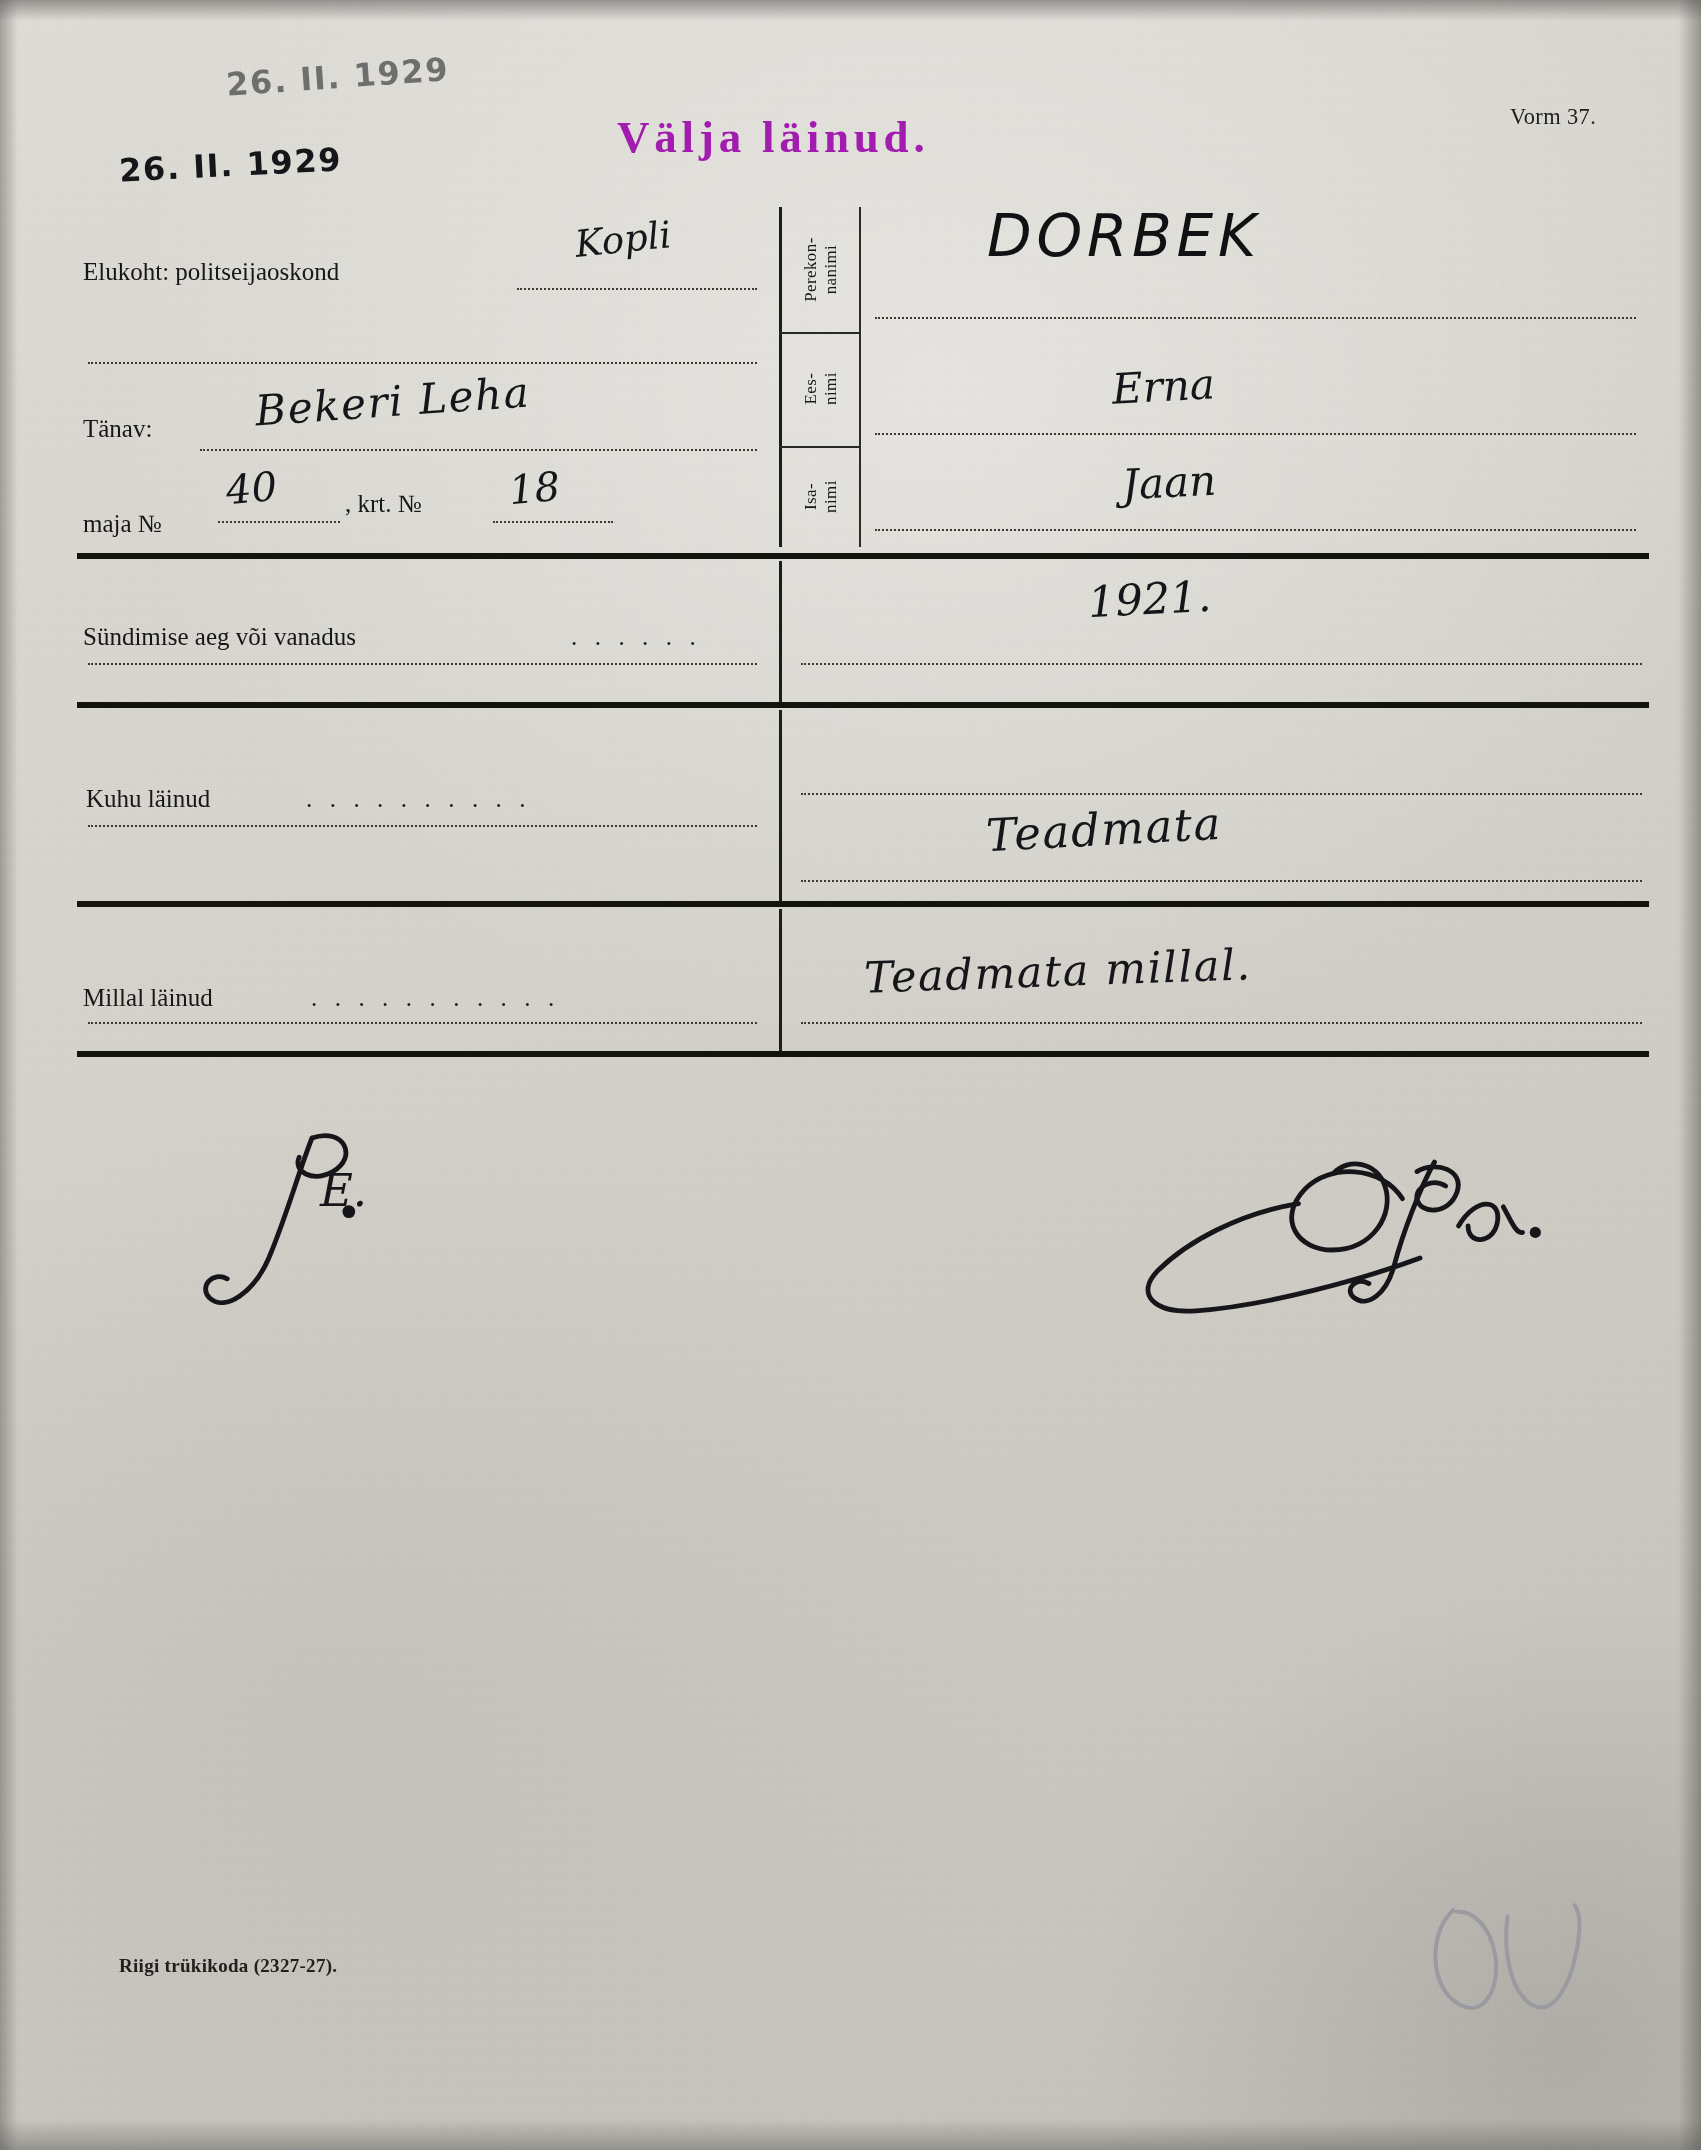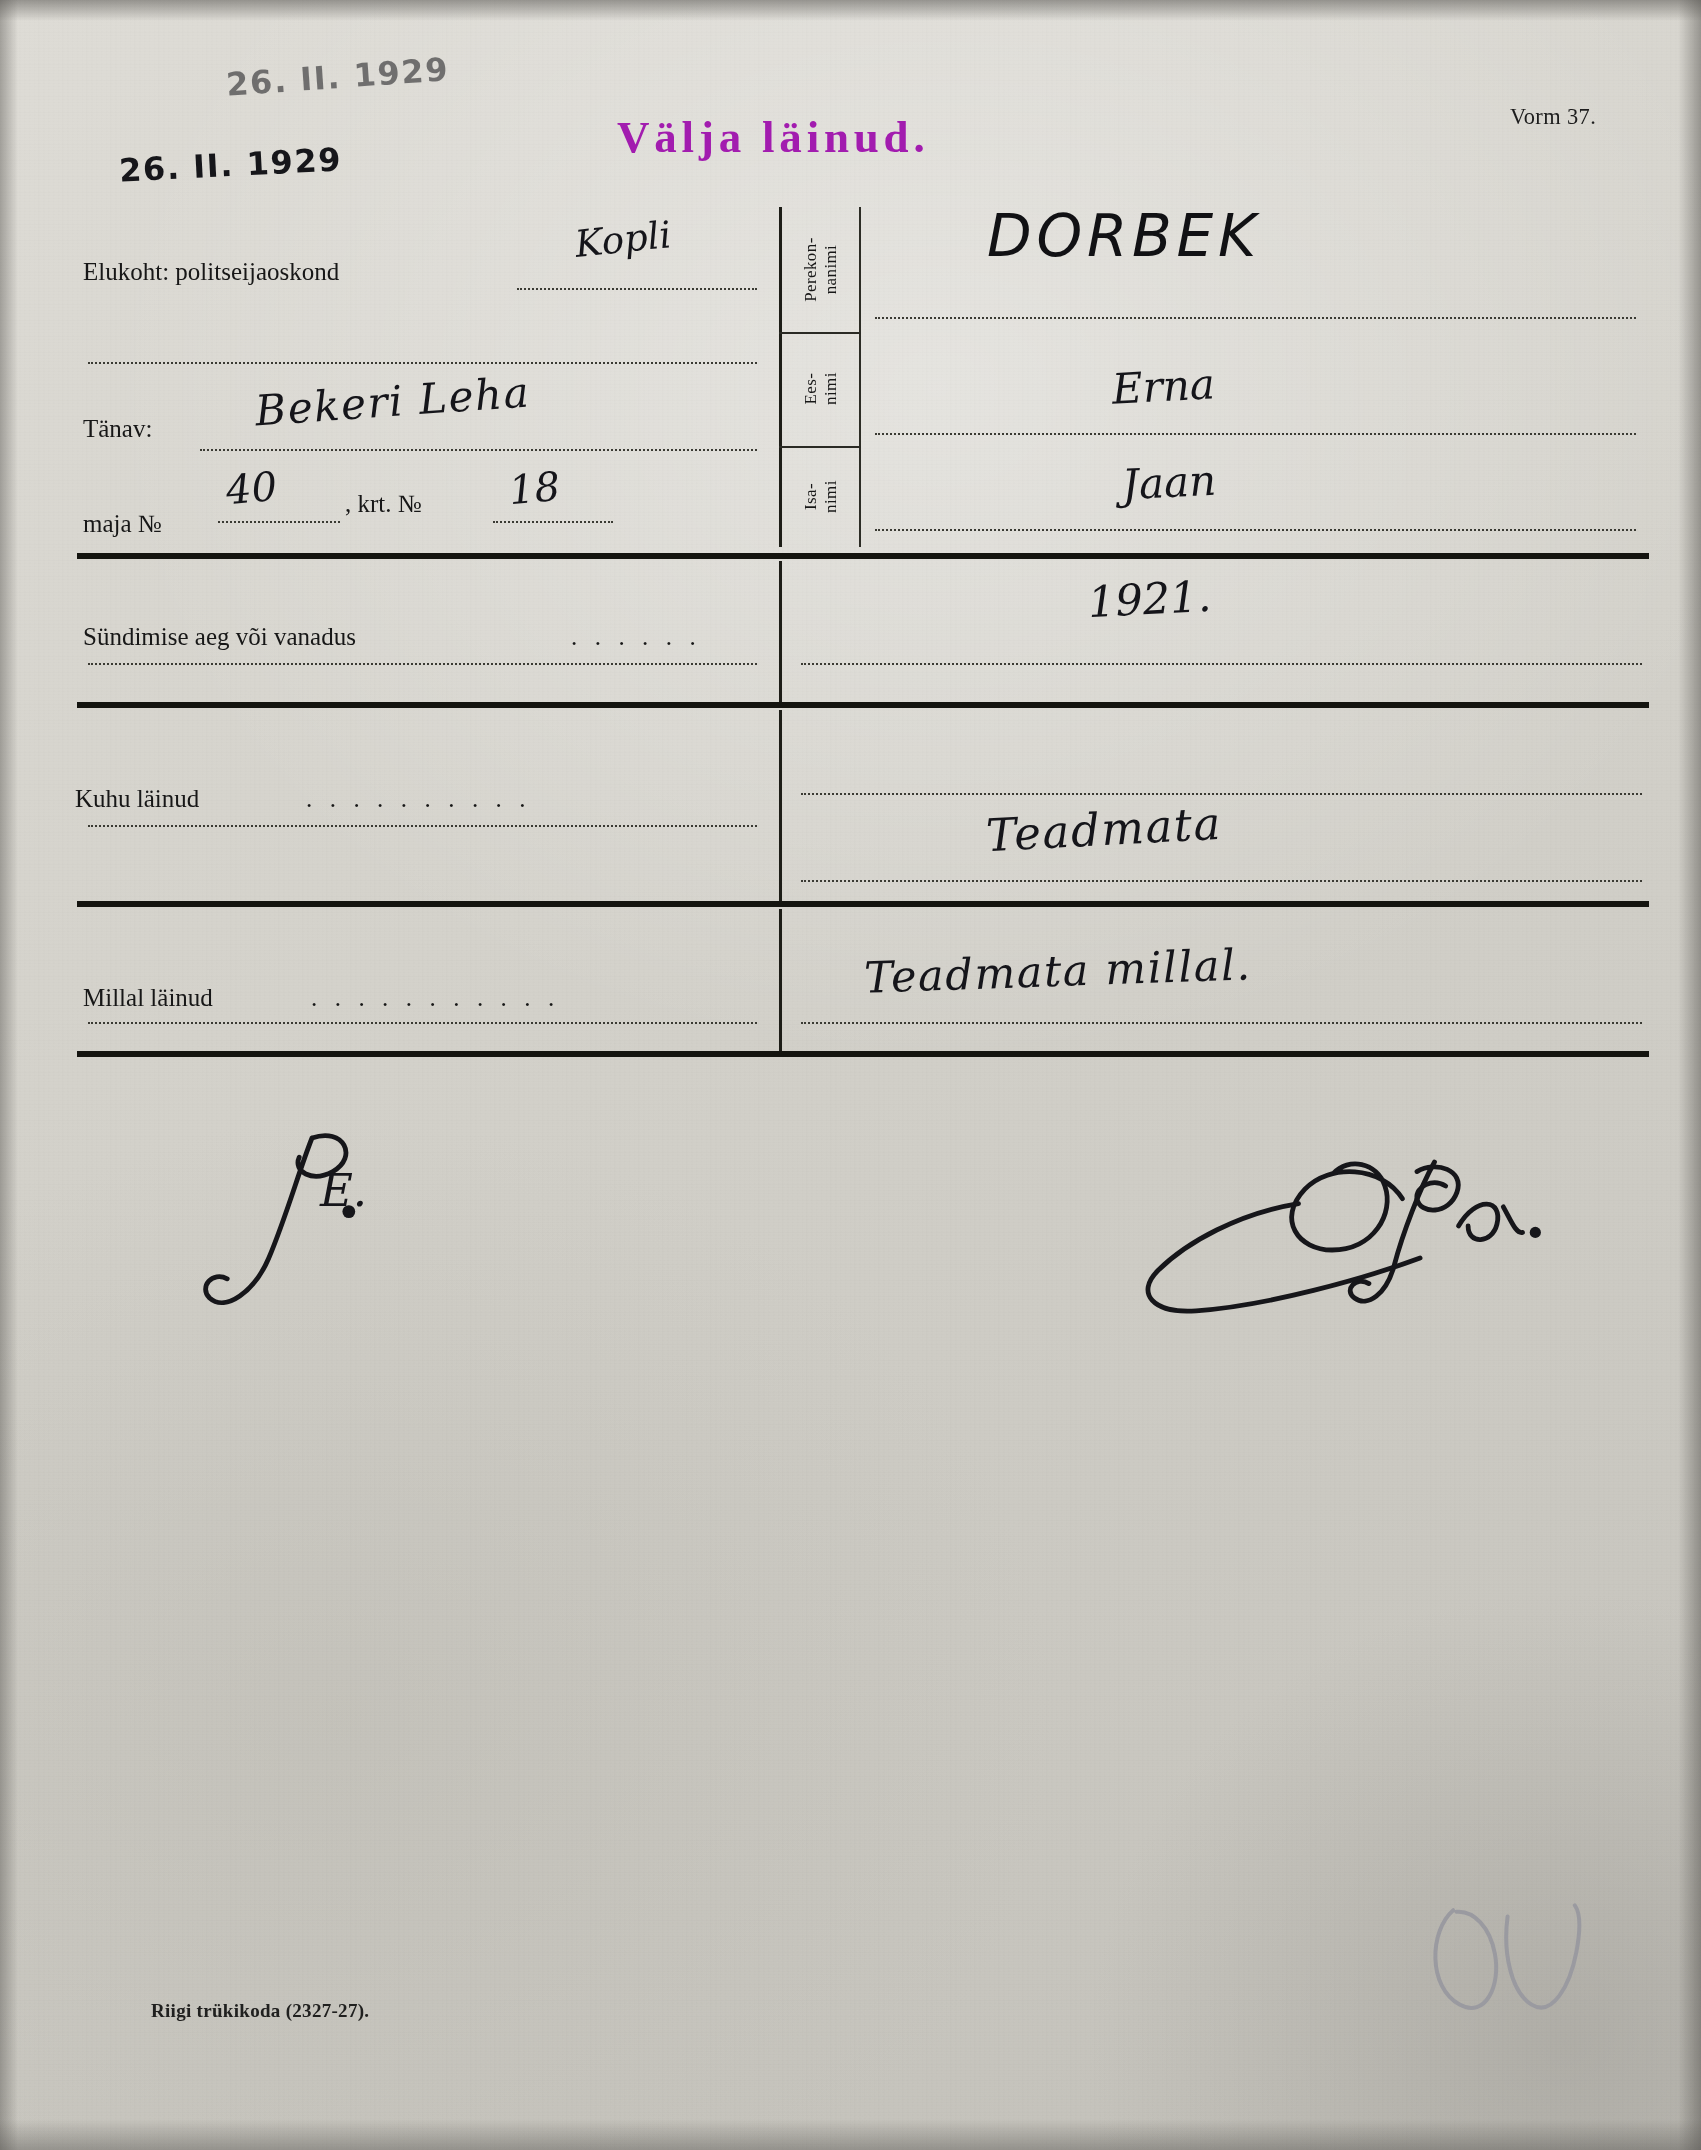--- a/index.html
+++ b/index.html
@@ -233,21 +233,21 @@
   <div class="abs printed label-dots" style="left: 571px; top: 623px;">. . . . . .</div>
   <div class="abs rule-dotted" style="left: 88px; top: 663px; width: 669px;"></div>
 
   <div class="abs hand" style="left: 1088px; top: 574px; font-size: 43px; transform: rotate(-3deg);">1921.</div>
   <div class="abs rule-dotted" style="left: 801px; top: 663px; width: 841px;"></div>
 
   <div class="abs rule-thick" style="left: 77px; top: 702px; width: 1572px;"></div>
 
   <div class="abs vrule" style="left: 779px; top: 710px; height: 192px;"></div>
 
-  <div class="abs printed label" style="left: 75px; top: 785px; text-align: center;">Kuhu läinud</div>
+  <div class="abs printed label" style="left: 86px; top: 785px; text-align: center;">Kuhu läinud</div>
   <div class="abs printed label-dots" style="left: 306px; top: 785px;">. . . . . . . . . .</div>
   <div class="abs rule-dotted" style="left: 88px; top: 825px; width: 669px;"></div>
 
   <div class="abs rule-dotted" style="left: 801px; top: 793px; width: 841px;"></div>
   <div class="abs hand" style="left: 986px; top: 803px; font-size: 45px; transform: rotate(-3deg); letter-spacing: 1.6px;">Teadmata</div>
   <div class="abs rule-dotted" style="left: 801px; top: 880px; width: 841px;"></div>
 
   <div class="abs rule-thick" style="left: 77px; top: 901px; width: 1572px;"></div>
 
   <div class="abs vrule" style="left: 779px; top: 909px; height: 143px;"></div>
@@ -289,15 +289,15 @@
 
   <div class="abs" style="left: 1418px; top: 1883px;">
     <svg width="208" height="152" viewBox="0 0 260 190">
       <path d="M44 34 C 14 60, 12 130, 52 152 C 84 170, 104 128, 96 88
                C 90 56, 70 34, 48 36" fill="none" stroke="#9a9aa0" stroke-width="5" stroke-linecap="round"></path>
       <path d="M112 42 C 106 86, 116 136, 142 152 C 168 168, 190 128, 198 86
                C 204 54, 202 36, 196 28" fill="none" stroke="#9a9aa0" stroke-width="5" stroke-linecap="round"></path>
     </svg>
   </div>
 
-  <div class="abs footer-print" style="left: 119px; top: 2000px; margin-left: 32px;">Riigi trükikoda (2327-27).</div>
+  <div class="abs footer-print" style="left: 119px; top: 1955px;">Riigi trükikoda (2327-27).</div>
 </div>
 
 
 </body></html>

